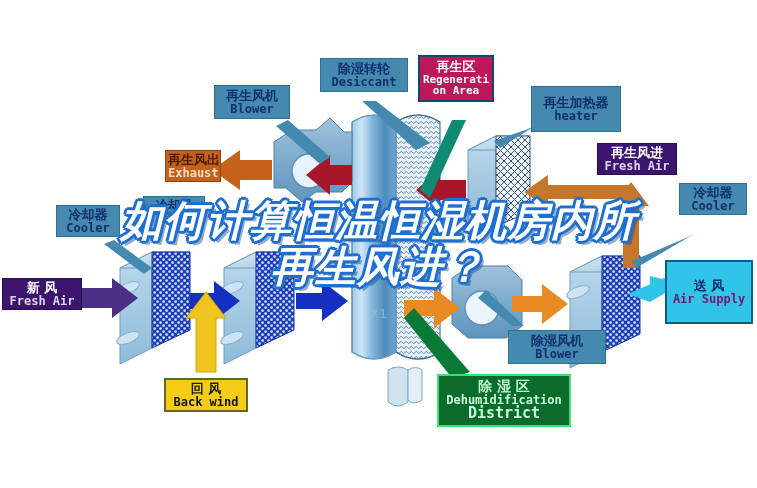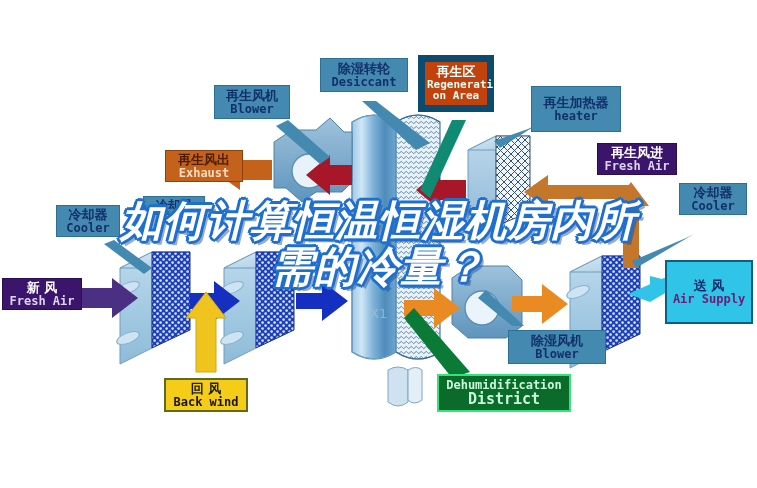--- a/index.html
+++ b/index.html
@@ -42,23 +42,23 @@
   .tag-blue {
     background: #4389b0;
     color: #0d2f66;
     border: 1px solid #2f6f93;
   }
   .tag-blue .cn { color: #12306b; }
   .tag-blue .en { color: #14306b; }
 
   
   .tag-teal {
-    background: #c2410c;
+    background: #be185d;
     color: #eafff8;
-    border: 7px solid #0c4a6e;
+    border: 2px solid #0c4a6e;
   }
   .tag-teal .cn { color: #e9fff9; }
   .tag-teal .en { color: #dffff5; }
 
   
   .tag-orange {
     background: #c4611b;
     border: 1px solid #8c420f;
   }
   .tag-orange .cn { color: #4b1c00; }
@@ -300,21 +300,21 @@
   <div class="tag tag-blue" style="left:294px; top:58px; width:88px; padding:3px 8px; font-size:13px;margin-left:26px;">
     <span class="cn">除湿转轮</span>
     <span class="en" style="font-size:12px;">Desiccant</span>
   </div>
 
   <div class="tag tag-blue" style="left:214px; top:85px; width:76px; padding:3px 2px; font-size:13px;">
     <span class="cn">再生风机</span>
     <span class="en" style="font-size:12px;">Blower</span>
   </div>
 
-  <div class="tag tag-orange" style="left:165px; top:150px; width:78px; padding:2px 2px; font-size:13px;">
+  <div class="tag tag-orange" style="left:165px; top:150px; width:56px; padding:2px 2px; font-size:13px;">
     <span class="cn">再生风出</span>
     <span class="en" style="font-size:12px;">Exhaust</span>
   </div>
 
   <div class="tag tag-blue" style="left:143px; top:196px; width:62px; padding:2px 2px; font-size:12px;">
     <span class="cn">冷却器</span>
   </div>
 
   <div class="tag tag-blue" style="left:56px; top:205px; width:64px; padding:2px 2px; font-size:13px;">
     <span class="cn">冷却器</span>
@@ -356,22 +356,23 @@
     <span class="cn">送    风</span>
     <span class="en" style="font-size:12px;">Air Supply</span>
   </div>
 
   <div class="tag tag-blue" style="left:508px; top:330px; width:98px; padding:3px 2px; font-size:13px;">
     <span class="cn">除湿风机</span>
     <span class="en" style="font-size:12px;">Blower</span>
   </div>
 
   <div class="tag tag-green" style="left:437px; top:374px; width:134px; padding:3px 2px; font-size:14px;">
+    <span class="cn">除    湿    区</span>
     <span class="en" style="font-size:12px;">Dehumidification</span>
     <span class="en" style="font-size:15px;">District</span>
   </div>
 
   <div id="title-overlay">
     <span class="tline">如何计算恒温恒湿机房内所</span>
-    <span class="tline">需的冷量？</span>
+    <span class="tline">再生风进？</span>
   </div>
 
 </div>
 
 </body></html>

